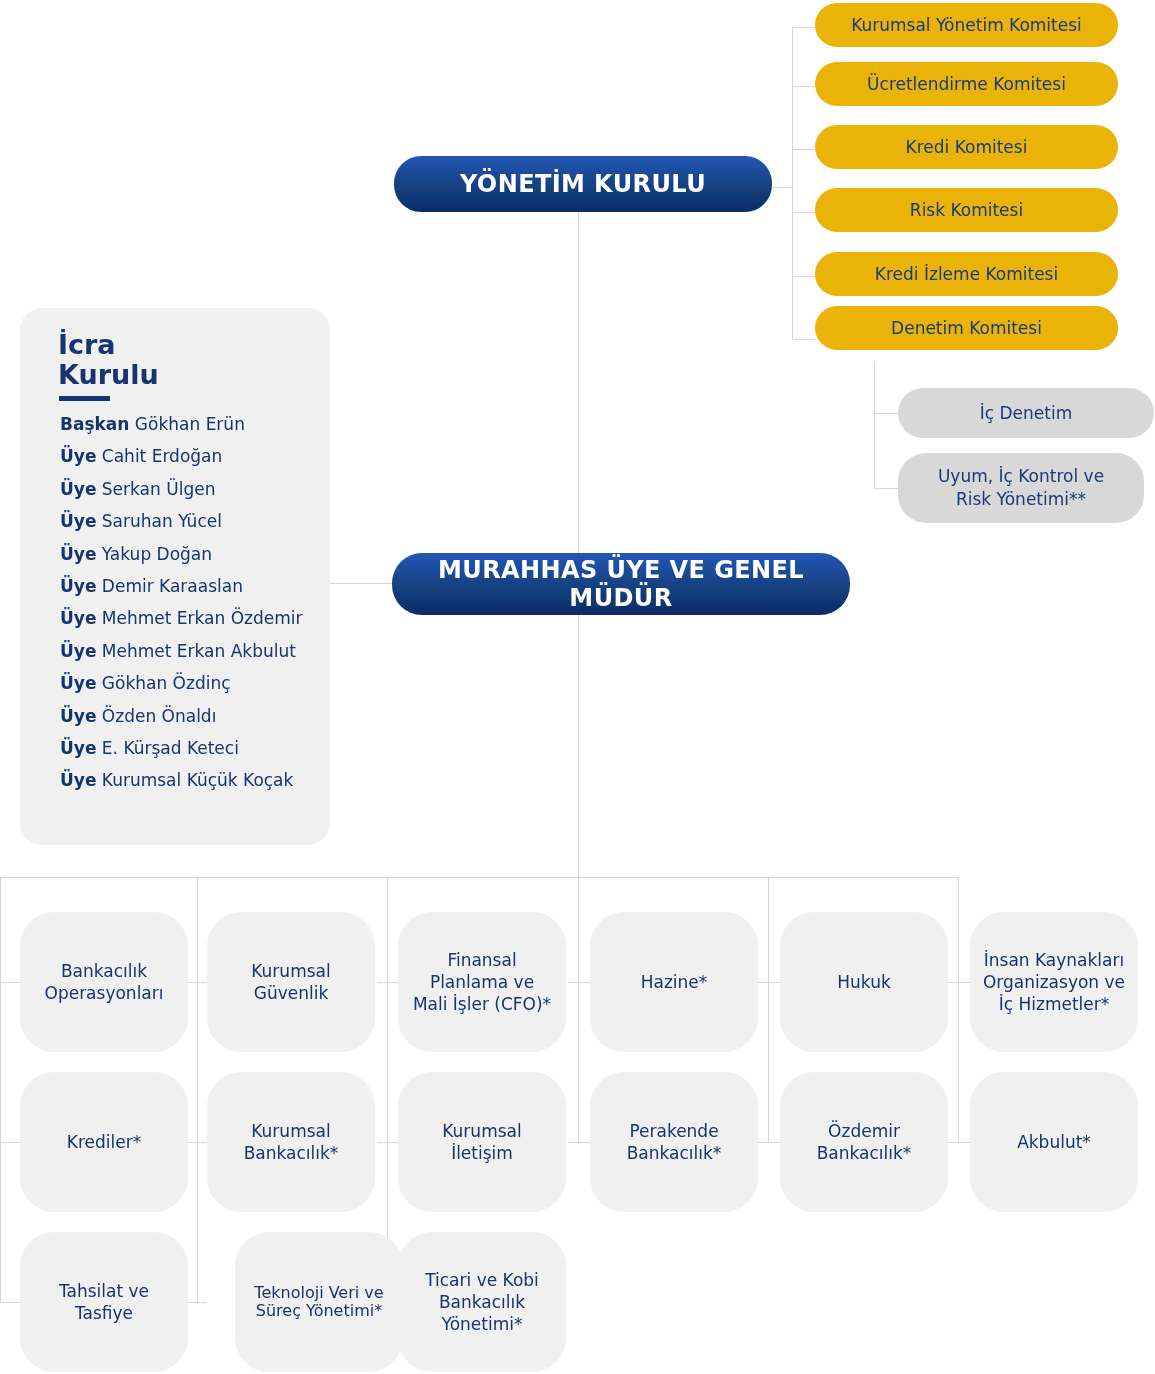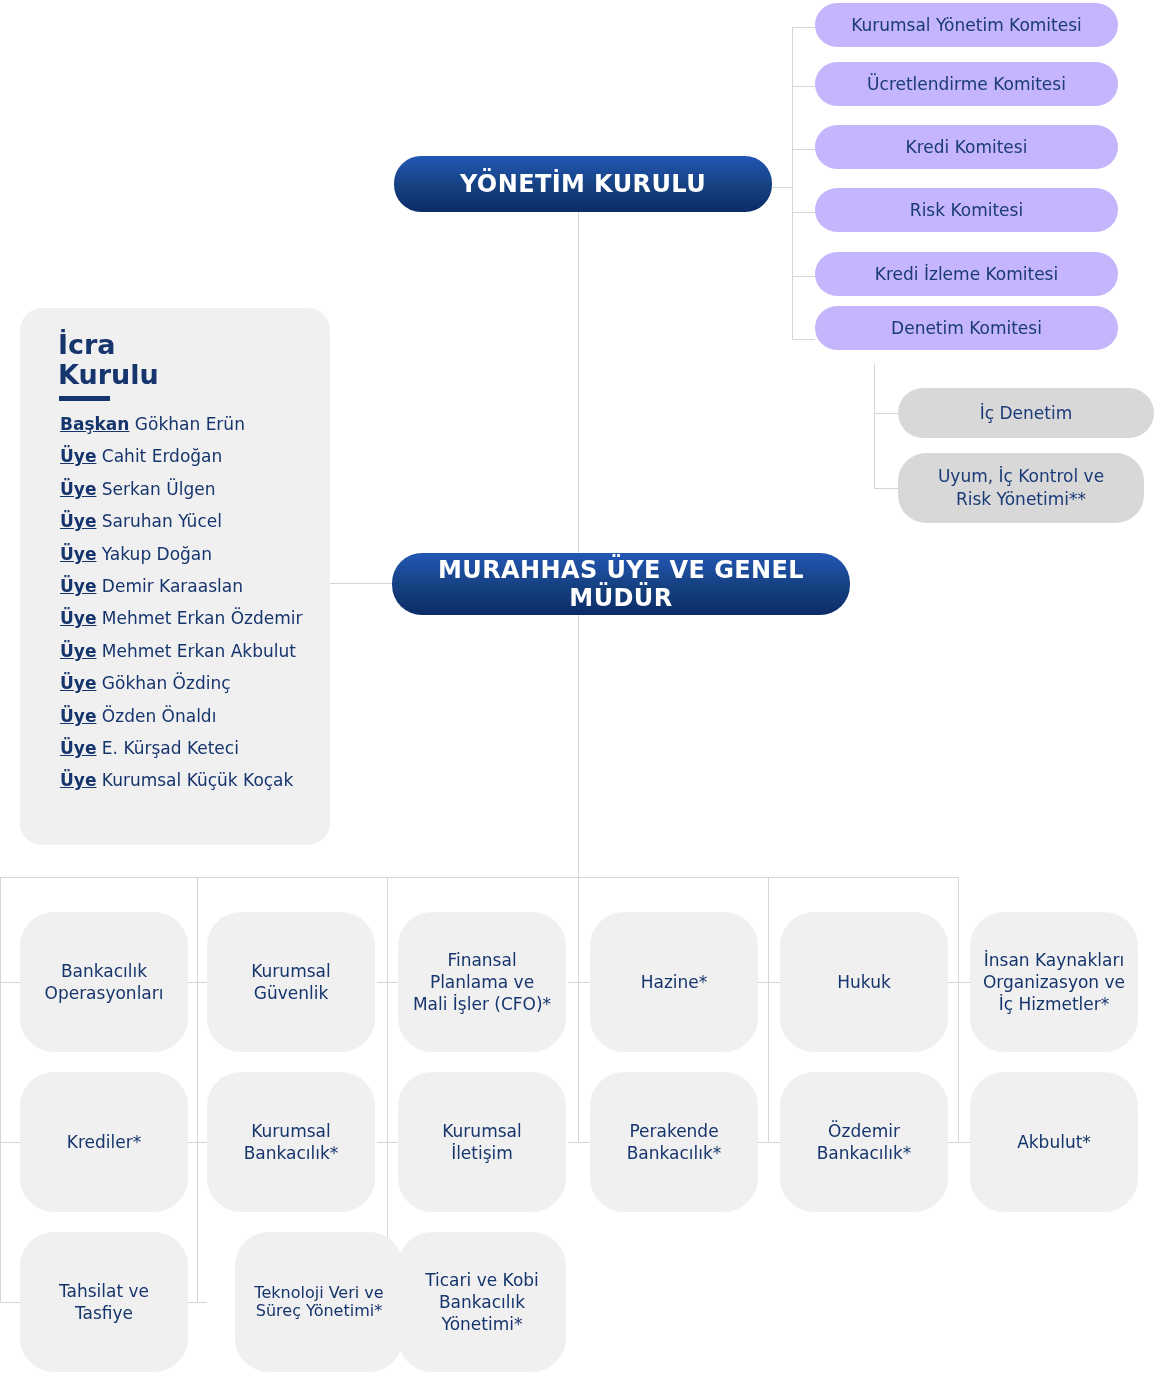--- a/index.html
+++ b/index.html
@@ -8,42 +8,42 @@
     font-family:"DejaVu Sans","Liberation Sans",sans-serif;
   }
   .line{position:absolute;background:#d6d6d6;}
   .box-blue{
     position:absolute;display:flex;align-items:center;justify-content:center;
     background:linear-gradient(180deg,#2357b5 0%,#15407f 55%,#0b2c68 100%);
     color:#ffffff;font-weight:700;font-size:24px;letter-spacing:0.4px;
     border-radius:27px;text-align:center;
   }
   .pill{
-    position:absolute;left:815px;width:303px;height:44px;background:#c4b5fd;
+    position:absolute;left:815px;width:303px;height:44px;background:#eab308;
     border-radius:24px;display:flex;align-items:center;justify-content:center;
     color:#1a3a78;font-size:17px;text-align:center;
   }
   .audit{
     position:absolute;background:#d8d8d8;display:flex;align-items:center;justify-content:center;
     color:#1a3a78;font-size:17px;text-align:center;line-height:1.35;
   }
   .dept{
     position:absolute;width:168px;height:140px;background:#f0f0f1;border-radius:34px;
     display:flex;align-items:center;justify-content:center;text-align:center;
     color:#16356d;font-size:17px;line-height:1.3;box-sizing:border-box;padding:0 12px;
   }
   .dept.tight{font-size:16px;line-height:1.15;}
   #exec-panel{
     position:absolute;left:20px;top:308px;width:310px;height:537px;
     background:#f0f0f1;border-radius:22px;color:#16356d;
   }
   #exec-title{position:absolute;left:38px;top:22px;font-size:27px;font-weight:700;line-height:30px;color:#16356d;}
   #exec-bar{position:absolute;left:39px;top:88px;width:51px;height:5px;background:#16356d;}
   #exec-members{position:absolute;left:40px;top:100px;font-size:17px;line-height:32.4px;color:#16356d;white-space:nowrap;}
-  .member b{font-weight:700;text-decoration:underline;}
+  .member b{font-weight:700;}
 </style>
 </head>
 <body>
 
 <div id="canvas">
 
   <div class="line" style="left:578px;top:212px;width:1px;height:341px;"></div>
   <div class="line" style="left:578px;top:615px;width:1px;height:527px;"></div>
   <div class="line" style="left:330px;top:583px;width:62px;height:1px;"></div>
   <div class="line" style="left:772px;top:187px;width:21px;height:1px;"></div>

